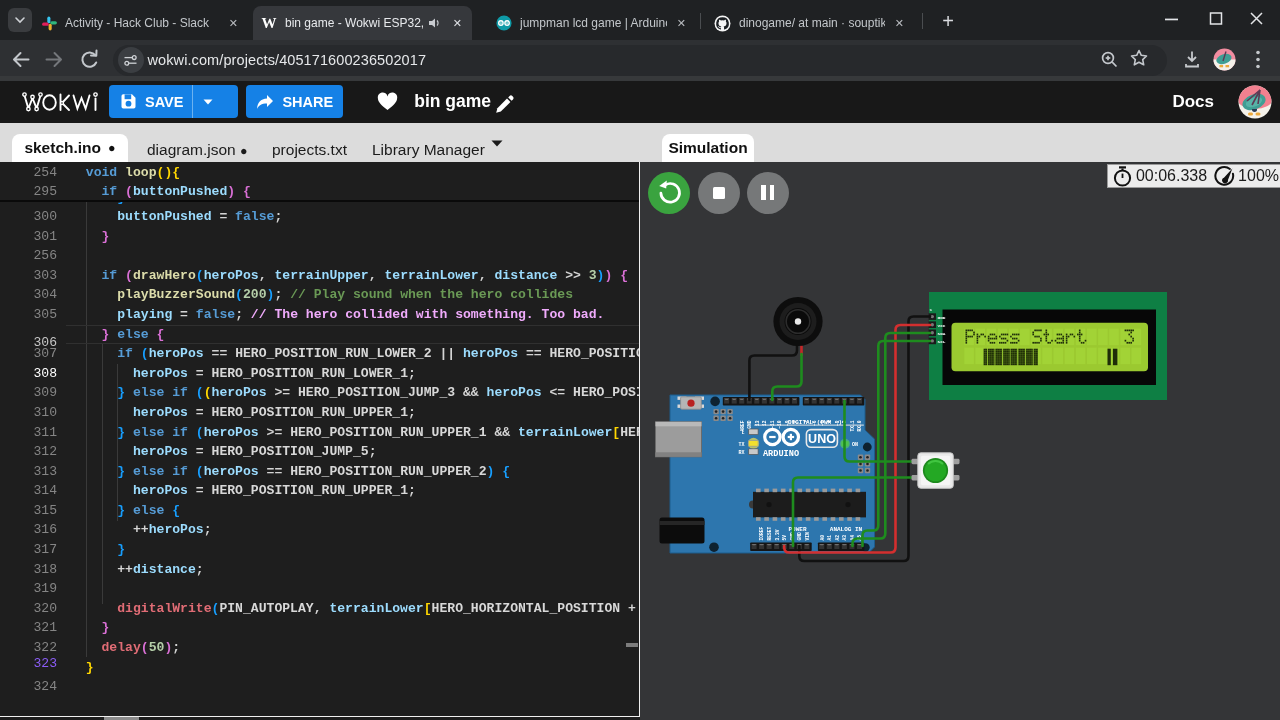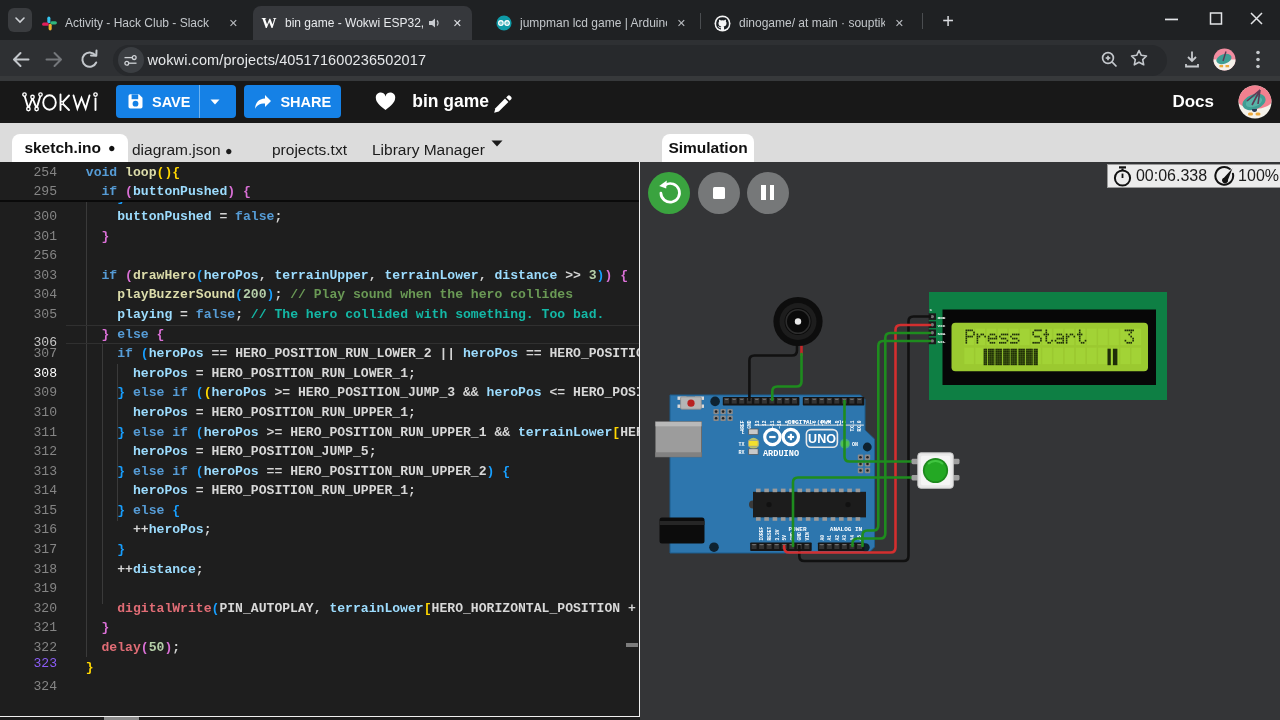--- a/index.html
+++ b/index.html
@@ -17,21 +17,21 @@
 #gapstrip{position:absolute;left:0;top:75.5px;width:1280px;height:5px;background:#37393b}
 #navics{position:absolute;left:0;top:0}
 #omnibox{position:absolute;left:113px;top:4.5px;width:1054px;height:31px;border-radius:16px;background:#27292c;display:flex;align-items:center}
 #siteinfo{width:26px;height:26px;border-radius:50%;background:#3b3e42;margin-left:4.5px;display:flex;align-items:center;justify-content:center}
 #url{color:#e6e8ea;font-size:14.5px;margin-left:4px;letter-spacing:0.1px;flex:1}
 #urlright{flex:none}
 #tbright{position:absolute;right:0;top:0}
 #wheader{position:absolute;left:0;top:80.5px;width:1280px;height:42.3px;background:#181818;display:flex;align-items:center}
 #wlogo{margin-left:22px}
 .bluebtn{height:33px;background:#1581e6;border-radius:4px;display:flex;align-items:center;color:#fff;font-weight:bold;font-size:14.5px;padding:0 11px}
-#savebtn{margin-left:16px;padding-right:15px}
+#savebtn{margin-left:9px;padding-right:24px}
 #savebtn .vdiv{width:1px;height:33px;background:#6cb2f0;margin:0 9px}
 #savebtn span{margin-left:8px}
 #sharebtn{margin-left:8px;padding:0 10px}
 #sharebtn span{margin-left:8px}
 #heart{margin-left:34px}
 #ptitle{color:#fff;font-weight:bold;font-size:17.5px;margin-left:16px}
 #pencil{margin-left:3px;margin-top:6px}
 #docs{color:#fff;font-weight:bold;font-size:17px;margin-left:auto}
 #wavatar{margin-left:24px;margin-right:8px}
 #filebar{position:absolute;left:0;top:122.8px;width:1280px;height:39.6px;background:#dcdcdc}
@@ -237,21 +237,21 @@
           <rect x="17.5" y="27.5" width="5" height="3" rx="1.5" fill="#eda93c"></rect>
         </g>
       </svg>
 </div>
 
 <div id="filebar">
   <div class="ftab active" style="left:12px;width:116px">
         <span>sketch.ino</span>
         <span class="dot">●</span>
       </div>
-  <div class="ftabtext" style="left:132px">diagram.json <span class="dot2">●</span></div>
+  <div class="ftabtext" style="left:147px">diagram.json <span class="dot2">●</span></div>
   <div class="ftabtext" style="left:272px">projects.txt</div>
   <div class="ftabtext" style="left:372px">Library Manager</div>
   <svg style="position:absolute;left:490px;top:16px" width="14" height="9" viewBox="0 0 14 9">
         <path d="M1.5 1.5 L7 7.5 L12.5 1.5 Z" fill="#1b1b1b"></path>
       </svg>
   <div class="ftab active" style="left:662px;width:92px">
         <span style="margin:0 auto">Simulation</span>
       </div>
 </div>
 
@@ -285,21 +285,21 @@
       <div class="ln" style="top:475.6px;color:#858585">322</div>
       <div class="ln" style="top:492px;color:#8b5cf6">323</div>
       <div class="ln" style="top:514.8px;color:#858585">324</div>
   <div id="codearea">
         <div class="cl" style="top:25.2px"><span>&nbsp;&nbsp;&nbsp;&nbsp;</span><span style="color:#179fff">}</span></div>
         <div class="cl" style="top:44.8px"><span>&nbsp;&nbsp;&nbsp;&nbsp;</span><span style="color:#9cdcfe">buttonPushed&nbsp;</span><span style="color:#d4d4d4">=&nbsp;</span><span style="color:#569cd6">false</span><span style="color:#d4d4d4">;</span></div>
         <div class="cl" style="top:64.4px"><span>&nbsp;&nbsp;</span><span style="color:#da70d6">}</span></div>
         <div class="cl" style="top:84.0px"></div>
         <div class="cl" style="top:103.5px"><span>&nbsp;&nbsp;</span><span style="color:#569cd6">if&nbsp;</span><span style="color:#da70d6">(</span><span style="color:#dcdcaa">drawHero</span><span style="color:#179fff">(</span><span style="color:#9cdcfe">heroPos</span><span style="color:#d4d4d4">,&nbsp;</span><span style="color:#9cdcfe">terrainUpper</span><span style="color:#d4d4d4">,&nbsp;</span><span style="color:#9cdcfe">terrainLower</span><span style="color:#d4d4d4">,&nbsp;</span><span style="color:#9cdcfe">distance&nbsp;</span><span style="color:#d4d4d4">&gt;&gt;&nbsp;</span><span style="color:#b5cea8">3</span><span style="color:#179fff">)</span><span style="color:#da70d6">)</span><span>&nbsp;</span><span style="color:#da70d6">{</span></div>
         <div class="cl" style="top:123.1px"><span>&nbsp;&nbsp;&nbsp;&nbsp;</span><span style="color:#dcdcaa">playBuzzerSound</span><span style="color:#179fff">(</span><span style="color:#b5cea8">200</span><span style="color:#179fff">)</span><span style="color:#d4d4d4">;&nbsp;</span><span style="color:#6a9955">//&nbsp;Play&nbsp;sound&nbsp;when&nbsp;the&nbsp;hero&nbsp;collides</span></div>
-        <div class="cl" style="top:142.7px"><span>&nbsp;&nbsp;&nbsp;&nbsp;</span><span style="color:#9cdcfe">playing&nbsp;</span><span style="color:#d4d4d4">=&nbsp;</span><span style="color:#569cd6">false</span><span style="color:#d4d4d4">;&nbsp;</span><span style="color:#14b8a6">//&nbsp;The&nbsp;hero&nbsp;collided&nbsp;with&nbsp;something.&nbsp;Too&nbsp;bad.</span></div>
+        <div class="cl" style="top:142.7px"><span>&nbsp;&nbsp;&nbsp;&nbsp;</span><span style="color:#9cdcfe">playing&nbsp;</span><span style="color:#d4d4d4">=&nbsp;</span><span style="color:#569cd6">false</span><span style="color:#d4d4d4">;&nbsp;</span><span style="color:#f0abfc">//&nbsp;The&nbsp;hero&nbsp;collided&nbsp;with&nbsp;something.&nbsp;Too&nbsp;bad.</span></div>
         <div class="cl" style="top:162.3px"><span>&nbsp;&nbsp;</span><span style="color:#da70d6">}</span><span>&nbsp;</span><span style="color:#569cd6">else&nbsp;</span><span style="color:#da70d6">{</span></div>
         <div class="cl" style="top:181.9px"><span>&nbsp;&nbsp;&nbsp;&nbsp;</span><span style="color:#569cd6">if&nbsp;</span><span style="color:#179fff">(</span><span style="color:#9cdcfe">heroPos&nbsp;</span><span style="color:#d4d4d4">==&nbsp;</span><span style="color:#d8d8d8">HERO_POSITION_RUN_LOWER_2&nbsp;</span><span style="color:#d4d4d4">||&nbsp;</span><span style="color:#9cdcfe">heroPos&nbsp;</span><span style="color:#d4d4d4">==&nbsp;</span><span style="color:#d8d8d8">HERO_POSITION_RUN_LOWER_1</span></div>
         <div class="cl" style="top:201.5px"><span>&nbsp;&nbsp;&nbsp;&nbsp;&nbsp;&nbsp;</span><span style="color:#9cdcfe">heroPos&nbsp;</span><span style="color:#d4d4d4">=&nbsp;</span><span style="color:#d8d8d8">HERO_POSITION_RUN_LOWER_1</span><span style="color:#d4d4d4">;</span></div>
         <div class="cl" style="top:221.0px"><span>&nbsp;&nbsp;&nbsp;&nbsp;</span><span style="color:#179fff">}</span><span>&nbsp;</span><span style="color:#569cd6">else&nbsp;if&nbsp;</span><span style="color:#179fff">(</span><span style="color:#ffd700">(</span><span style="color:#9cdcfe">heroPos&nbsp;</span><span style="color:#d4d4d4">&gt;=&nbsp;</span><span style="color:#d8d8d8">HERO_POSITION_JUMP_3&nbsp;</span><span style="color:#d4d4d4">&amp;&amp;&nbsp;</span><span style="color:#9cdcfe">heroPos&nbsp;</span><span style="color:#d4d4d4">&lt;=&nbsp;</span><span style="color:#d8d8d8">HERO_POSITION_JUMP_8</span></div>
         <div class="cl" style="top:240.6px"><span>&nbsp;&nbsp;&nbsp;&nbsp;&nbsp;&nbsp;</span><span style="color:#9cdcfe">heroPos&nbsp;</span><span style="color:#d4d4d4">=&nbsp;</span><span style="color:#d8d8d8">HERO_POSITION_RUN_UPPER_1</span><span style="color:#d4d4d4">;</span></div>
         <div class="cl" style="top:260.2px"><span>&nbsp;&nbsp;&nbsp;&nbsp;</span><span style="color:#179fff">}</span><span>&nbsp;</span><span style="color:#569cd6">else&nbsp;if&nbsp;</span><span style="color:#179fff">(</span><span style="color:#9cdcfe">heroPos&nbsp;</span><span style="color:#d4d4d4">&gt;=&nbsp;</span><span style="color:#d8d8d8">HERO_POSITION_RUN_UPPER_1&nbsp;</span><span style="color:#d4d4d4">&amp;&amp;&nbsp;</span><span style="color:#9cdcfe">terrainLower</span><span style="color:#ffd700">[</span><span style="color:#d8d8d8">HERO_HORIZONTAL_POSITION</span></div>
         <div class="cl" style="top:279.8px"><span>&nbsp;&nbsp;&nbsp;&nbsp;&nbsp;&nbsp;</span><span style="color:#9cdcfe">heroPos&nbsp;</span><span style="color:#d4d4d4">=&nbsp;</span><span style="color:#d8d8d8">HERO_POSITION_JUMP_5</span><span style="color:#d4d4d4">;</span></div>
         <div class="cl" style="top:299.4px"><span>&nbsp;&nbsp;&nbsp;&nbsp;</span><span style="color:#179fff">}</span><span>&nbsp;</span><span style="color:#569cd6">else&nbsp;if&nbsp;</span><span style="color:#179fff">(</span><span style="color:#9cdcfe">heroPos&nbsp;</span><span style="color:#d4d4d4">==&nbsp;</span><span style="color:#d8d8d8">HERO_POSITION_RUN_UPPER_2</span><span style="color:#179fff">)&nbsp;</span><span style="color:#179fff">{</span></div>
         <div class="cl" style="top:319.0px"><span>&nbsp;&nbsp;&nbsp;&nbsp;&nbsp;&nbsp;</span><span style="color:#9cdcfe">heroPos&nbsp;</span><span style="color:#d4d4d4">=&nbsp;</span><span style="color:#d8d8d8">HERO_POSITION_RUN_UPPER_1</span><span style="color:#d4d4d4">;</span></div>
         <div class="cl" style="top:338.5px"><span>&nbsp;&nbsp;&nbsp;&nbsp;</span><span style="color:#179fff">}</span><span>&nbsp;</span><span style="color:#569cd6">else&nbsp;</span><span style="color:#179fff">{</span></div>

